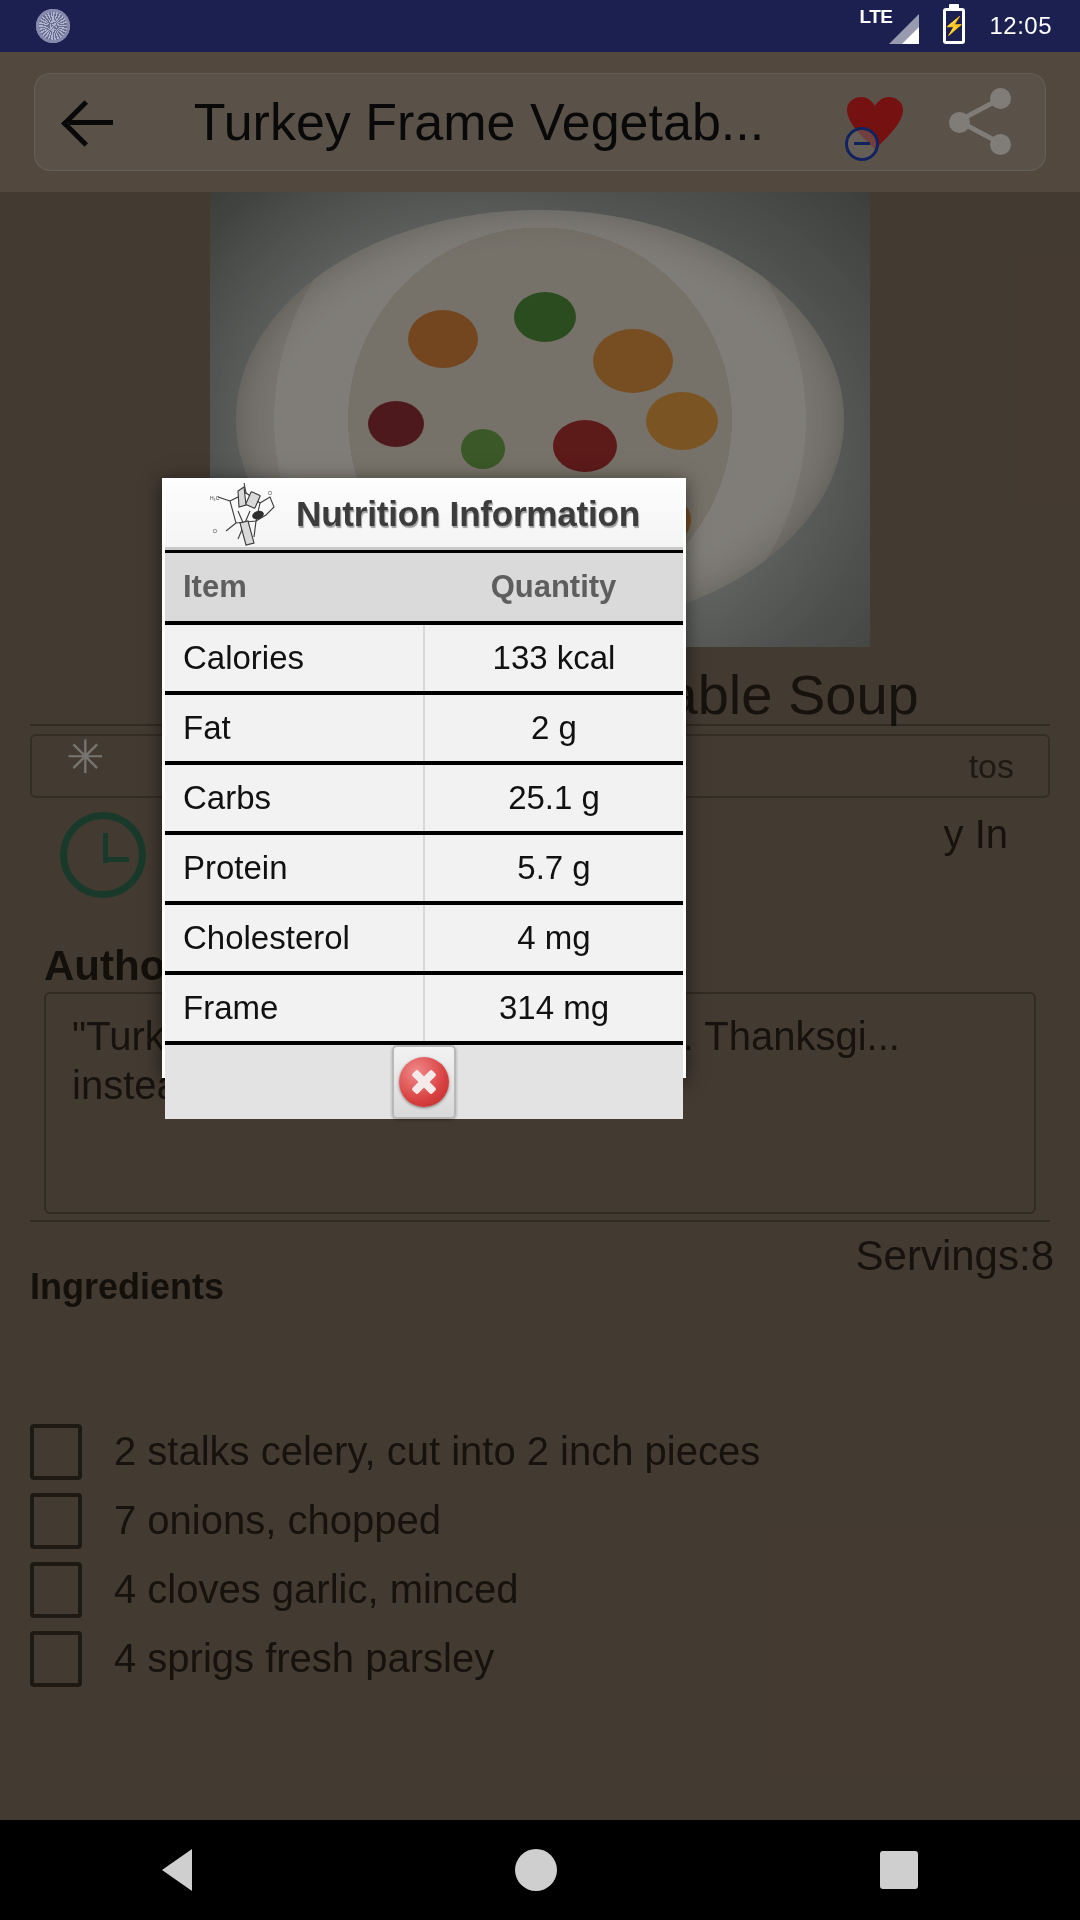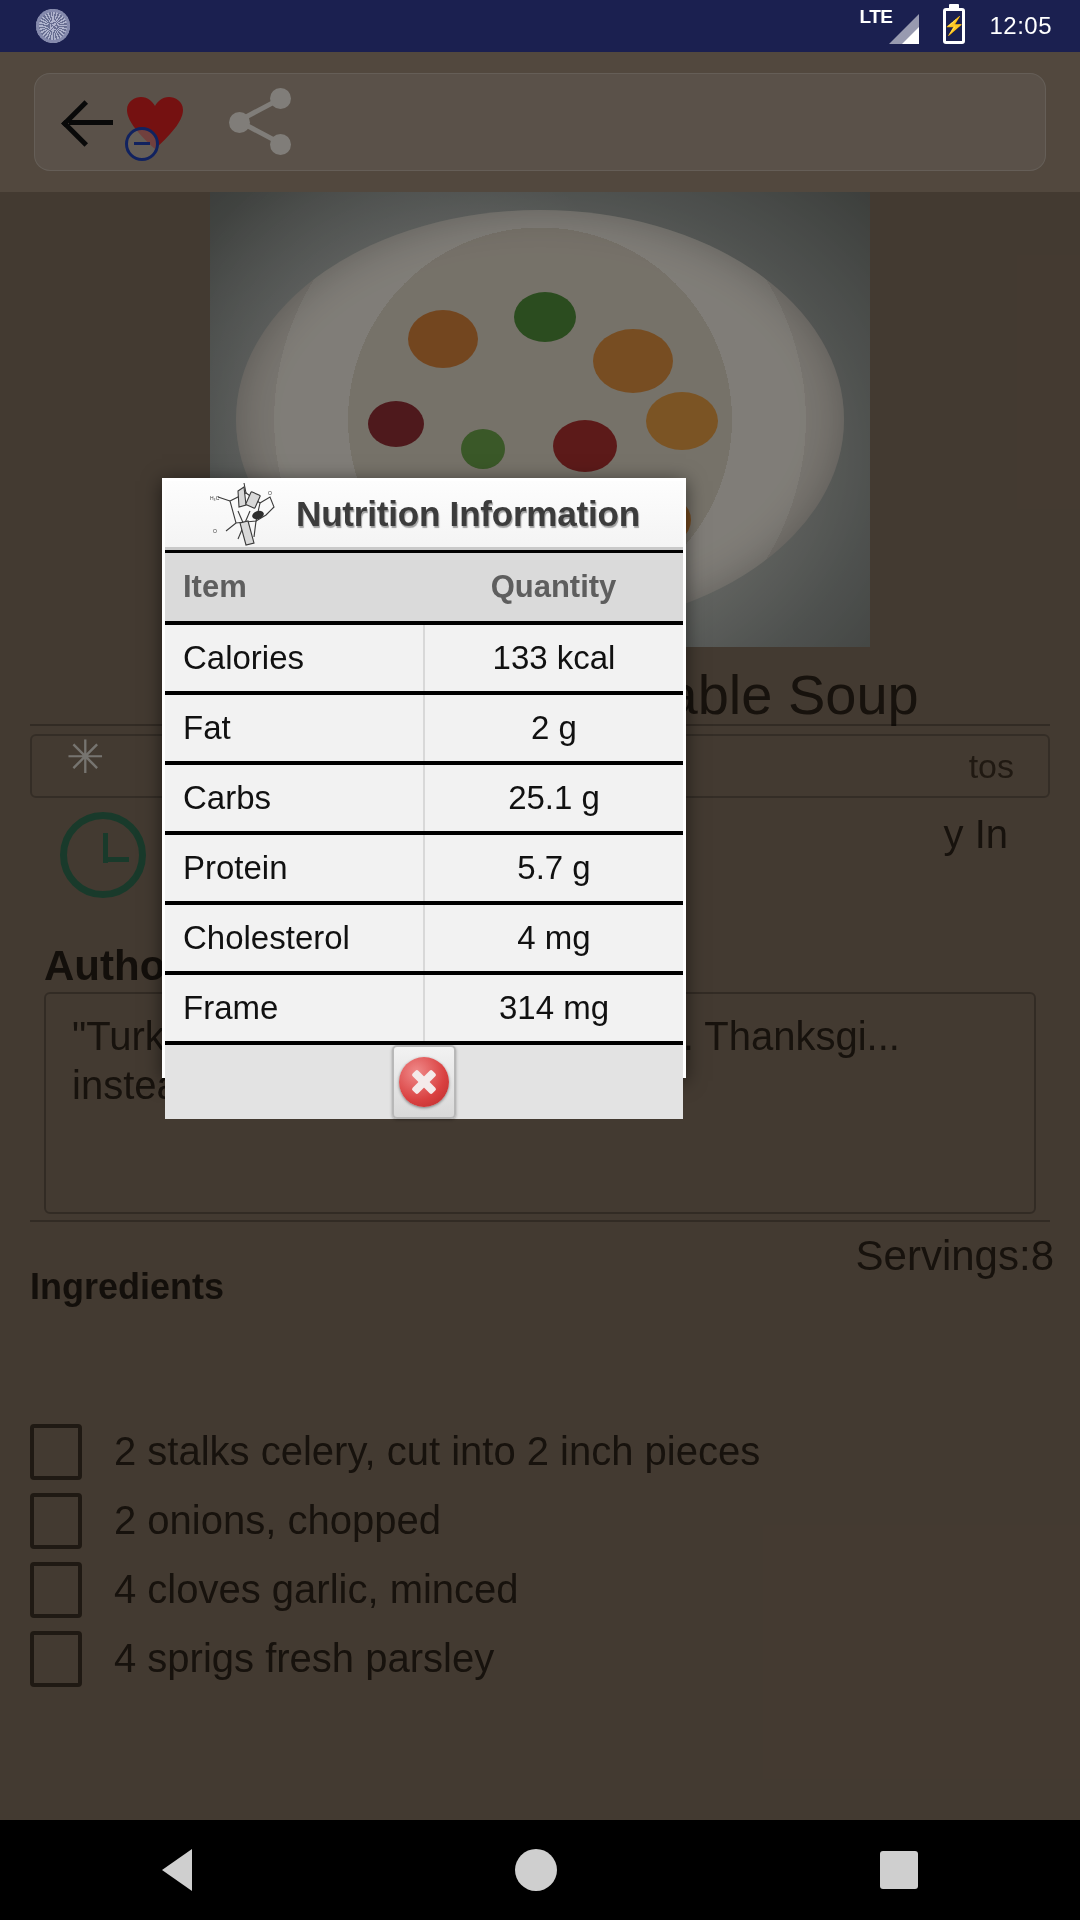--- a/index.html
+++ b/index.html
@@ -375,35 +375,36 @@
 
     <div class="ingredients-h bgtext">Ingredients</div>
 
     <div class="ing-list">
       <div class="ing-row">
         <span class="ing-cb"></span>
         <span class="ing-label">2 stalks celery, cut into 2 inch pieces</span>
       </div>
       <div class="ing-row">
         <span class="ing-cb"></span>
-        <span class="ing-label">2 onions, chopped</span>
+        <span class="ing-label">7 onions, chopped</span>
       </div>
       <div class="ing-row">
         <span class="ing-cb"></span>
         <span class="ing-label">4 cloves garlic, minced</span>
       </div>
       <div class="ing-row">
         <span class="ing-cb"></span>
         <span class="ing-label">4 sprigs fresh parsley</span>
       </div>
     </div>
 
     <div class="appbar">
       <div class="appbar-inner">
         <span class="back-arrow"></span>
+        <span class="appbar-title">Turkey Frame Vegetab...</span>
         <span class="heart-icon">
           <span class="h"></span>
           <span class="minus-badge"></span>
         </span>
         <span class="share-icon">
           <i class="n1"></i>
           <i class="n2"></i>
           <i class="n3"></i>
           <b class="l1"></b>
           <b class="l2"></b>

